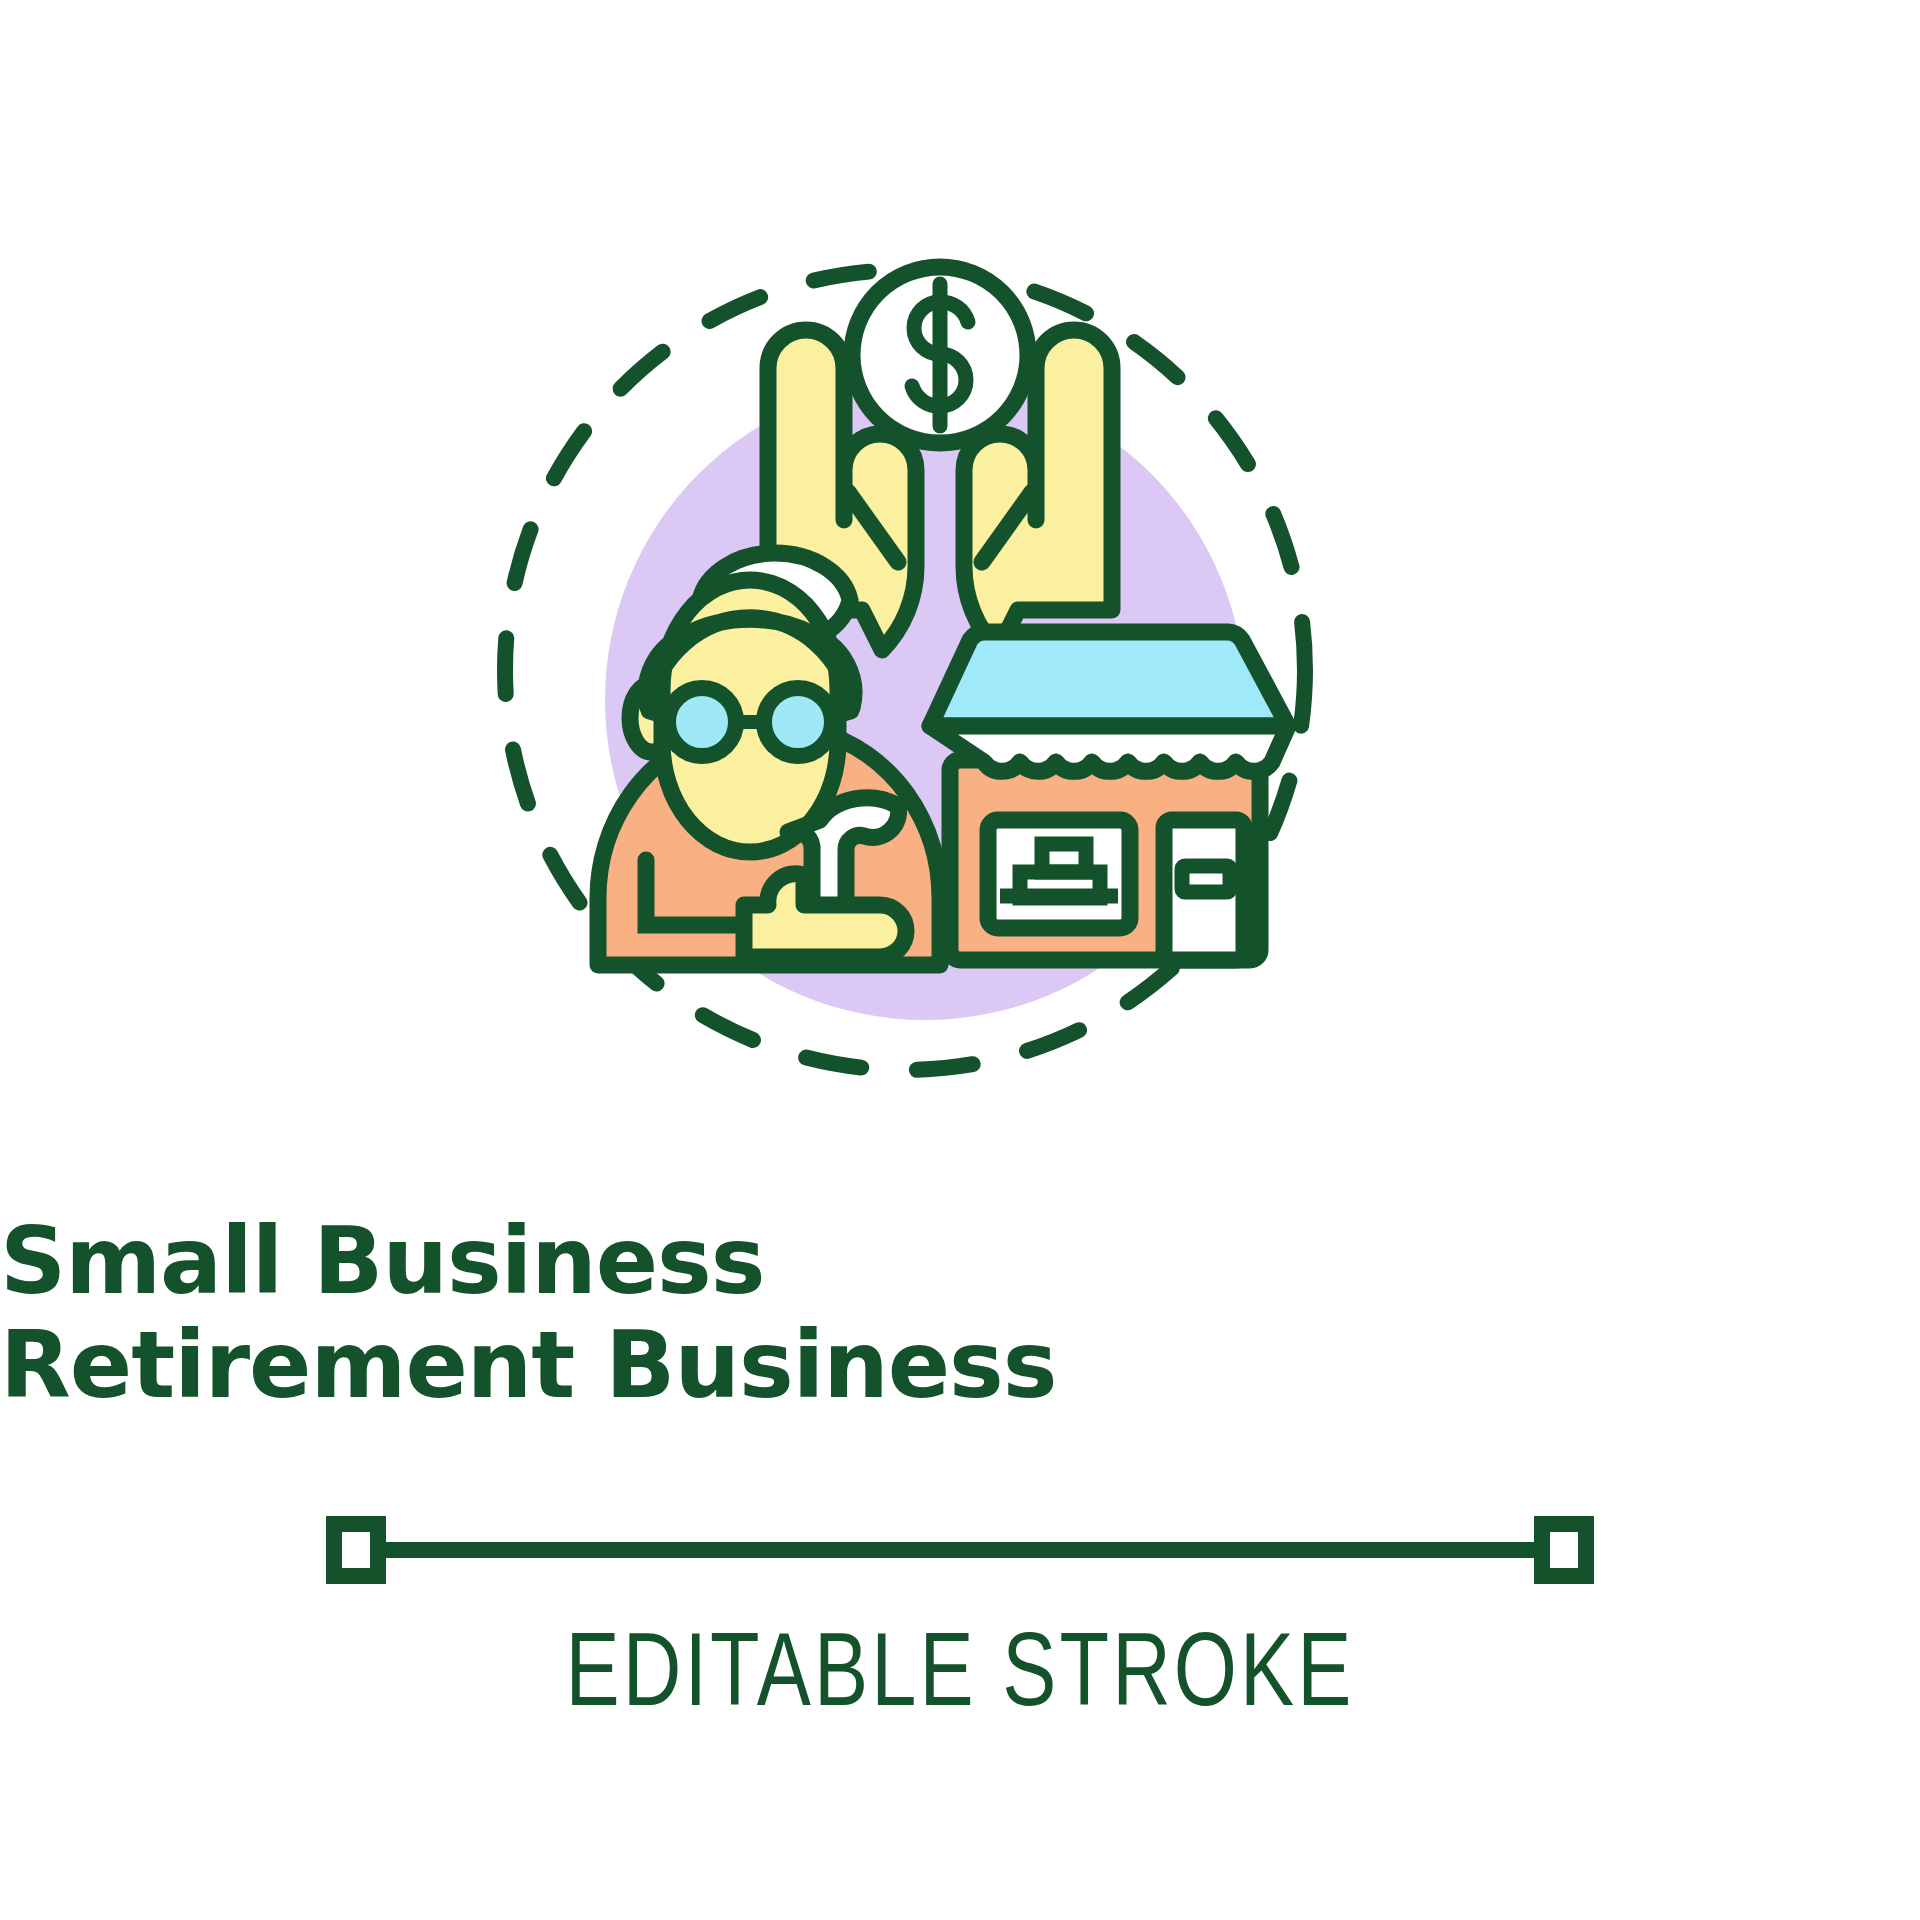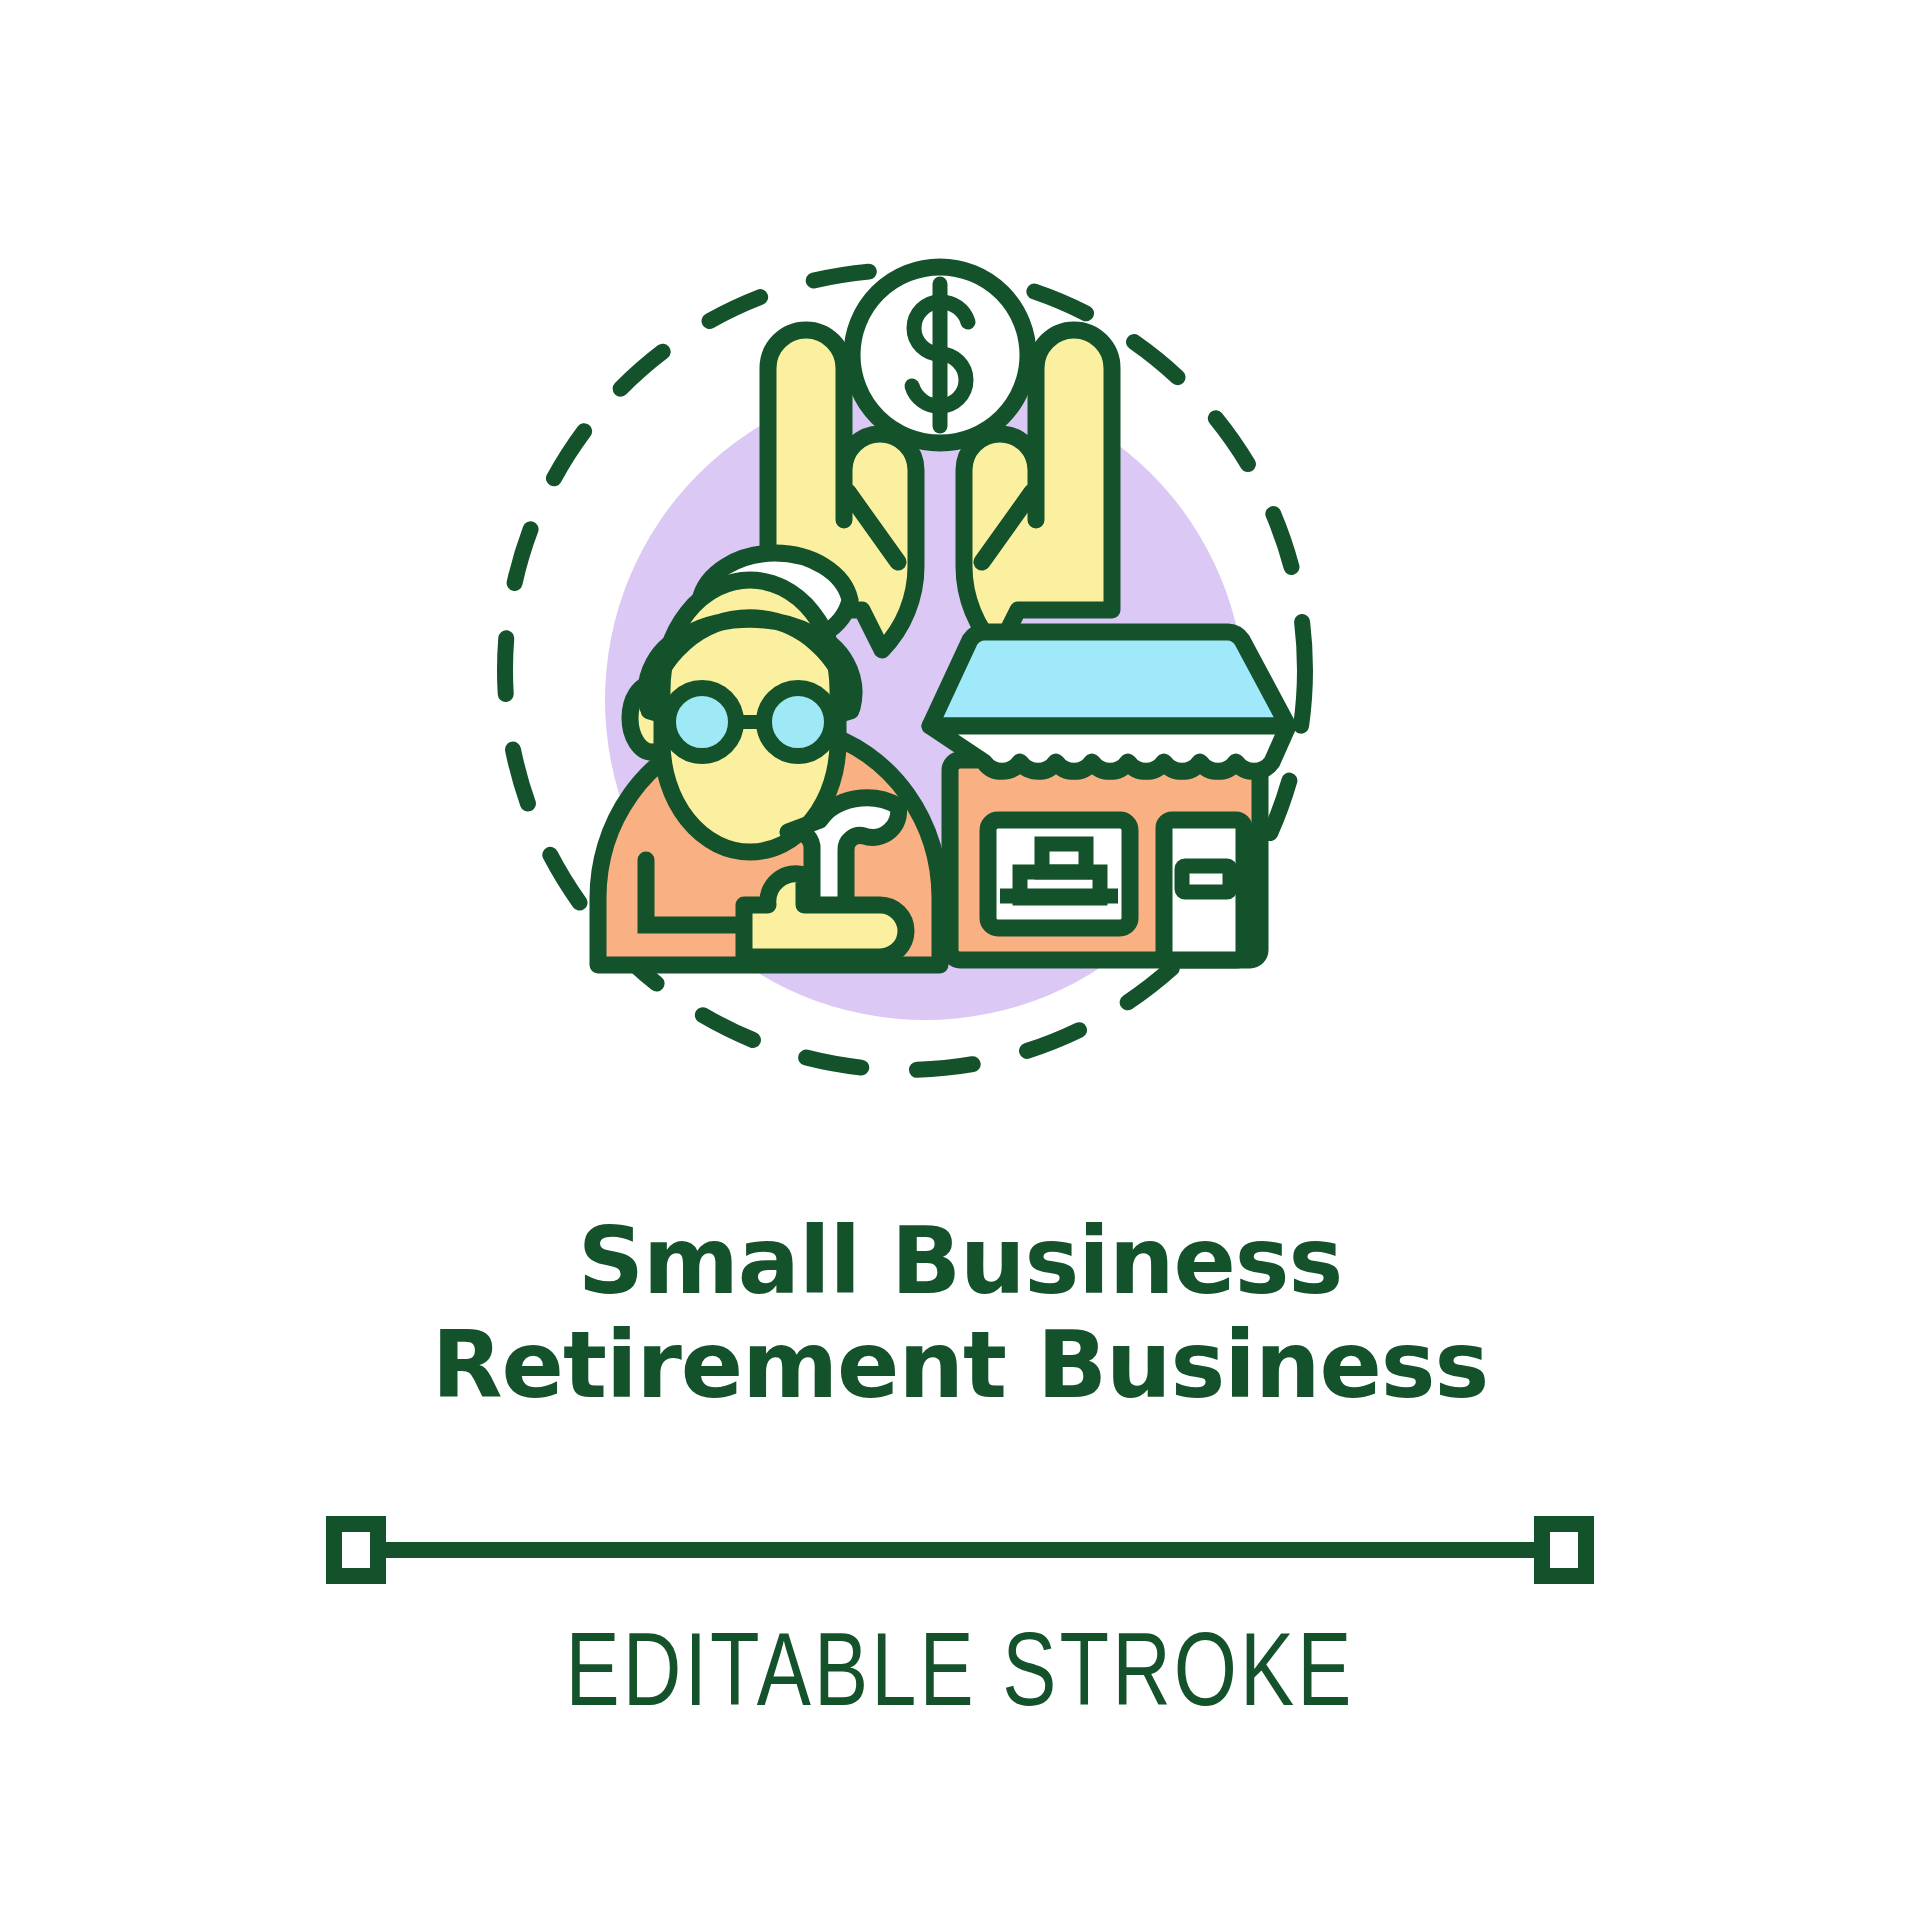--- a/index.html
+++ b/index.html
@@ -24,21 +24,21 @@
     left: 0;
     top: 0;
     width: 1920px;
     height: 1200px;
   }
   .title-block {
     position: absolute;
     left: 0;
     top: 1210px;
     width: 1920px;
-    text-align: center;
+    text-align: left;
   }
   .title-line {
     font-family: "DejaVu Sans", sans-serif;
     font-weight: bold;
     font-size: 92px;
     line-height: 104px;
     letter-spacing: -1px;
     color: #14522B;
     white-space: nowrap;
   }

